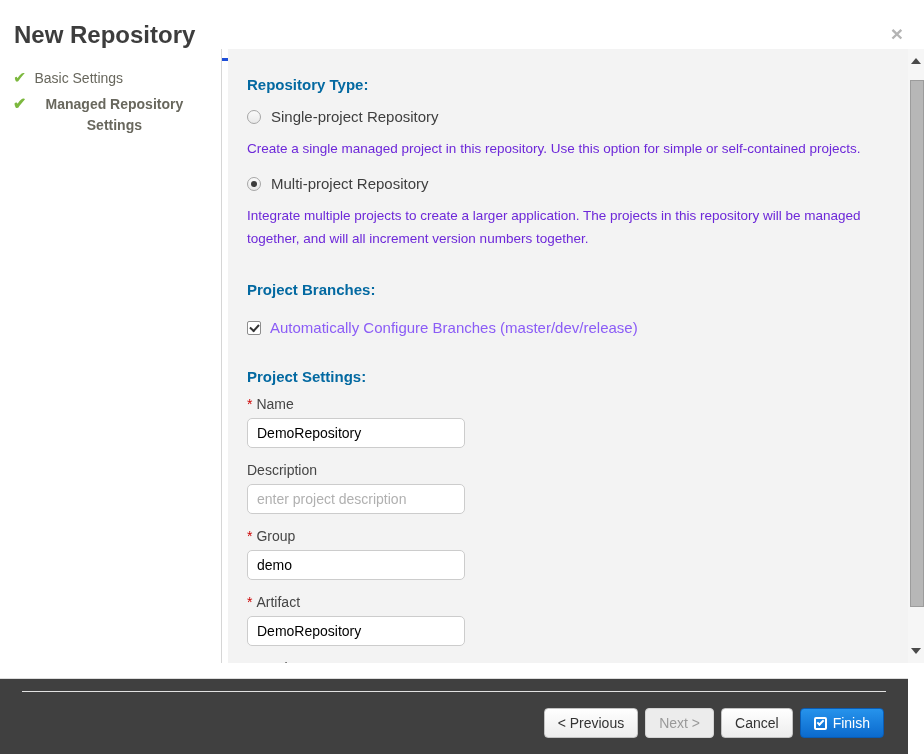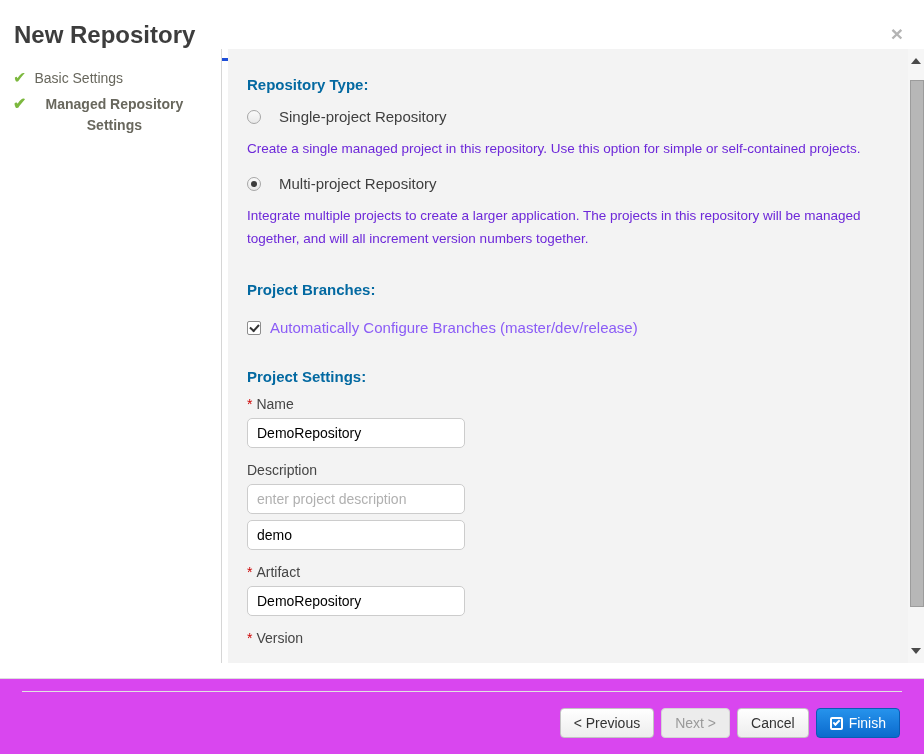--- a/index.html
+++ b/index.html
@@ -14,42 +14,42 @@
   
   .sidebar { position:absolute; left:0; top:49px; width:222px; height:614px; background:#fff; border-right:1px solid #d6d6d6; padding:19px 12px 0 13px; }
   .step { display:flex; align-items:flex-start; gap:8px; margin-bottom:5px; font-size:14px; line-height:21px; color:#68675d; cursor:pointer; }
   .step .check-icon { color:#7cb83e; font-size:16px; line-height:20px; flex:0 0 auto; }
   .step.active { font-weight:bold; }
   .step .step-label { max-width:160px;text-align:center; }
 
   
   .content { position:absolute; left:228px; top:49px; width:680px; height:614px; background:#f3f3f3; padding:27px 20px 0 19px; overflow:hidden; }
   .sec-heading { font-size:15px; font-weight:bold; color:#0369a1; }
-  .radio-row { display:flex; align-items:center; gap:18px; margin-top:15px; font-size:15px; color:#3e3e3e; cursor:pointer; }
+  .radio-row { display:flex; align-items:center; gap:10px; margin-top:15px; font-size:15px; color:#3e3e3e; cursor:pointer; }
   .radio { width:14px; height:14px; border-radius:50%; border:1px solid #a6a6a6; background:linear-gradient(#fafafa,#e9e9e9); position:relative; flex:0 0 auto; }
   .radio.selected::after { content:""; position:absolute; left:3px; top:3px; width:6px; height:6px; border-radius:50%; background:#3c3c3c; }
   .help { margin-top:12px; font-size:13.5px; line-height:23px; color:#6d28d9; max-width:625px; }
   .check-row { display:flex; align-items:center; gap:9px; margin-top:21px; font-size:15px; color:#8b5cf6; cursor:pointer; }
   .checkbox { width:14px; height:14px; border:1px solid #8d8d8d; border-radius:2px; background:#fff; position:relative; flex:0 0 auto; }
   .checkbox.checked::after { content:""; position:absolute; left:2px; top:2px; width:7px; height:4px; border-left:2px solid #333; border-bottom:2px solid #333; transform:rotate(-48deg); }
   .group-gap { margin-top:31px; }
   .field-label { margin-top:14px; font-size:14px; color:#454545; }
   .req { color:#cc0000; margin-right:4px; }
   .text-input { display:block; margin-top:6px; width:218px; height:30px; border:1px solid #ccc; border-radius:5px; padding:0 9px; font-size:14px; color:#000000; background:#fff; font-family:"Liberation Sans", sans-serif; outline:none; }
   .text-input::placeholder { color:#b0b0b0; }
 
   
   .scrollbar { position:absolute; left:908px; top:49px; width:16px; height:614px; background:#f6f6f6; }
   .sb-up, .sb-down { position:absolute; left:3px; width:0; height:0; border-left:5px solid transparent; border-right:5px solid transparent; cursor:pointer; }
   .sb-up { top:9px; border-bottom:6px solid #4a4a4a; }
   .sb-down { bottom:9px; border-top:6px solid #4a4a4a; }
   .sb-thumb { position:absolute; left:2px; top:31px; width:14px; height:527px; background:#b7b7b7; border:1px solid #9c9c9c; cursor:pointer; }
 
   
-  .footer { position:absolute; left:0; right:0; top:678px; height:76px; background:#d946ef; border-top:1px solid #dddddd; }
+  .footer { position:absolute; left:0; right:16px; top:678px; height:76px; background:#404040; border-top:1px solid #dddddd; }
   .footer-rule { margin:12px 22px 0 22px; border-top:1px solid #e2e2e2; }
   .btn-row { display:flex; justify-content:flex-end; align-items:center; gap:7px; margin:16px 24px 0 0; }
   .btn { height:30px; padding:0 13px; border:1px solid #c3c3c3; border-radius:4px; background:linear-gradient(#ffffff,#ededed); font-size:14px; color:#333; display:flex; align-items:center; gap:6px; cursor:pointer; font-family:"Liberation Sans", sans-serif; }
   .btn.disabled { background:#ececec; color:#9a9a9a; border-color:#d4d4d4; cursor:default; }
   .btn.primary { background:linear-gradient(#2693ec,#0b6acd); border-color:#0a5cb4; color:#fff; }
   .finish-icon { width:13px; height:13px; border:2px solid #fff; border-radius:2px; position:relative; flex:0 0 auto; }
   .finish-icon::after { content:""; position:absolute; left:1px; top:1px; width:5px; height:2px; border-left:2px solid #fff; border-bottom:2px solid #fff; transform:rotate(-45deg); }
 </style>
 </head>
 <body>
@@ -100,20 +100,23 @@
     <div class="field-label" style="margin-top:11px;">
       <span class="req">*</span><span>Name</span>
     </div>
     <input class="text-input" type="text" value="DemoRepository" style="">
 
     <div class="field-label">
       <span>Description</span>
     </div>
     <input class="text-input" type="text" placeholder="enter project description" style="">
 
+    <div class="field-label">
+      <span class="req">*</span><span>Group</span>
+    </div>
     <input class="text-input" type="text" value="demo" style="">
 
     <div class="field-label">
       <span class="req">*</span><span>Artifact</span>
     </div>
     <input class="text-input" type="text" value="DemoRepository" style="">
 
     <div class="field-label">
       <span class="req">*</span><span>Version</span>
     </div>

